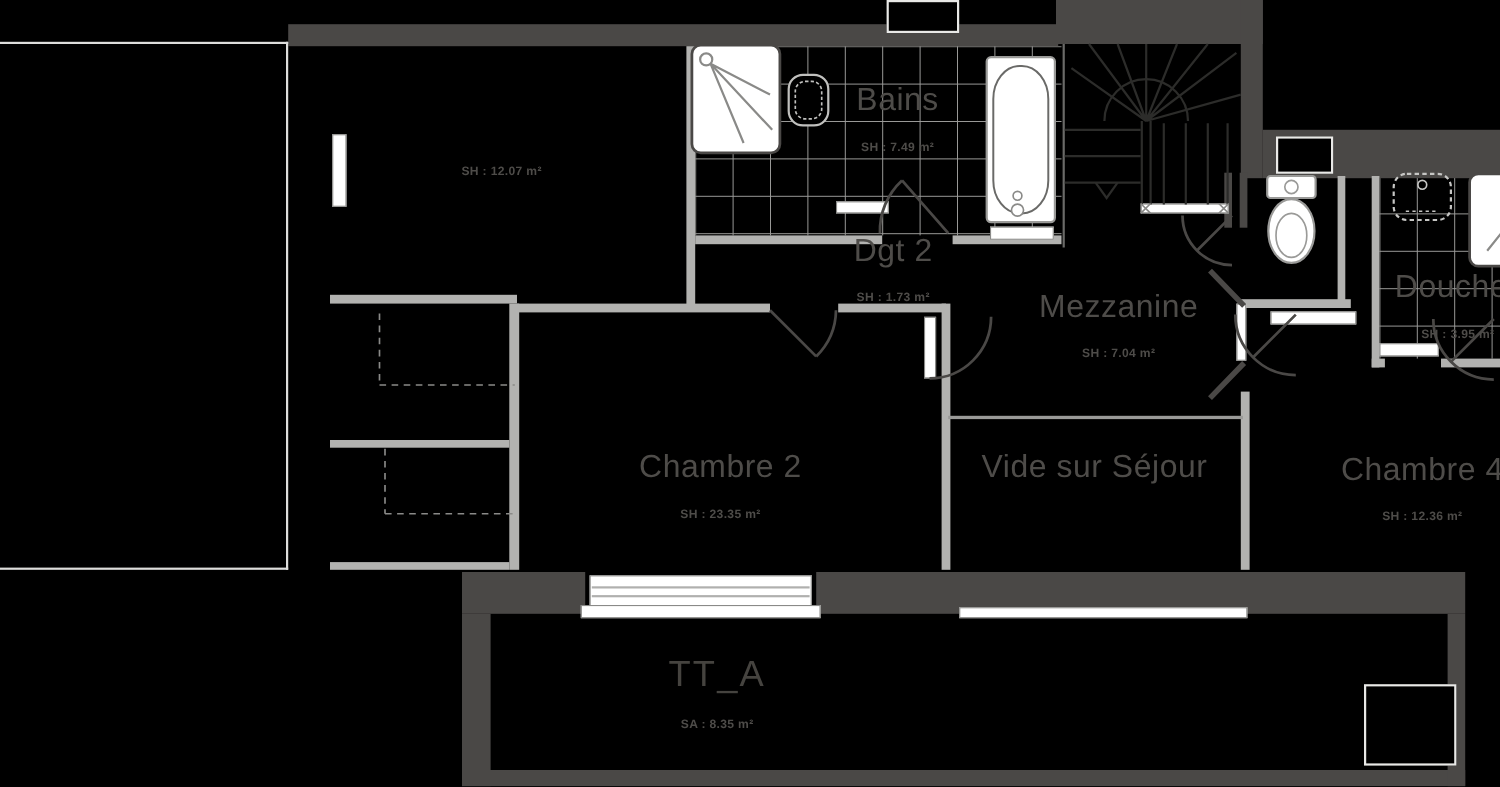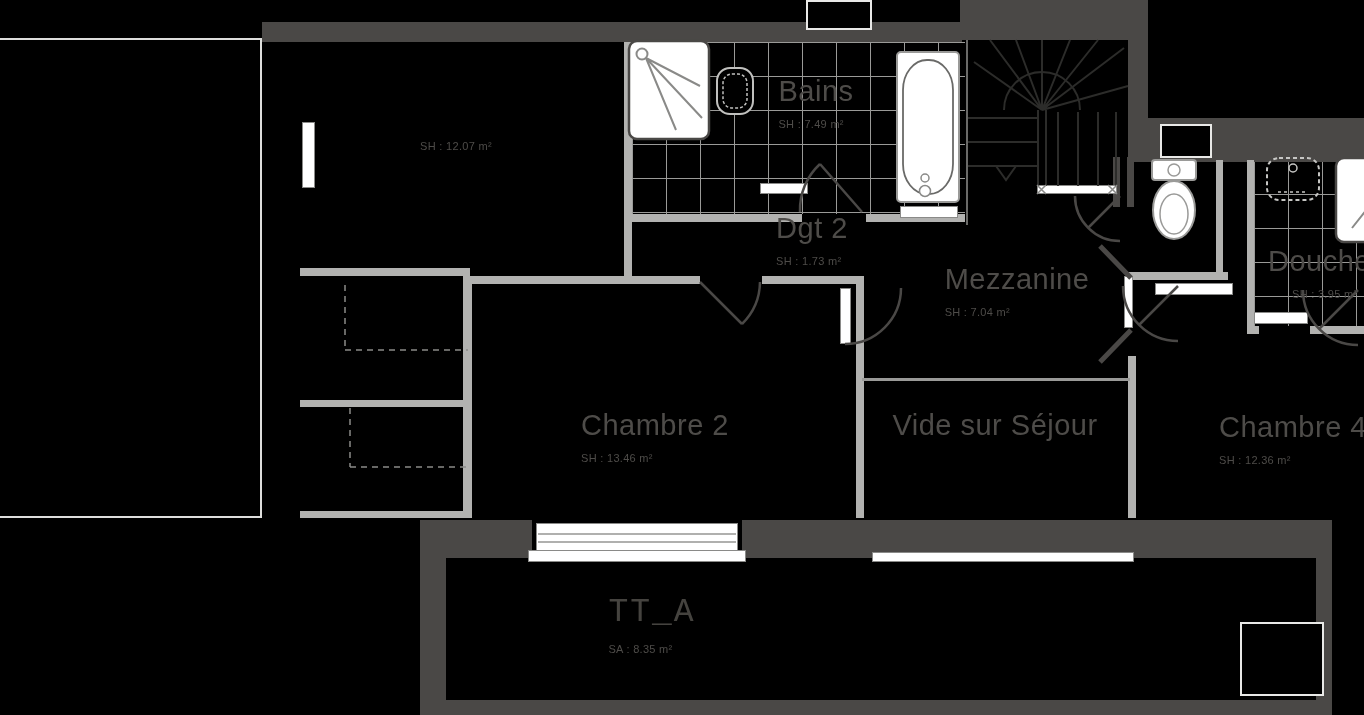--- a/index.html
+++ b/index.html
@@ -8,25 +8,25 @@
   .wall{position:absolute;background:#4a4846;}
   .pwall{position:absolute;background:#b2b2b0;}
   .thinline{position:absolute;background:#9a9a98;}
   .white{position:absolute;background:#ffffff;border:1px solid #8a8a88;box-sizing:border-box;}
   .outline-box{position:absolute;background:#000;border:2px solid #e9e9e7;box-sizing:border-box;}
   .outdoor{position:absolute;background:#000;border:2px solid #dededc;border-left:none;box-sizing:border-box;}
   .tiles{position:absolute;background-image:
       linear-gradient(#9a9a98 1px, transparent 1px),
       linear-gradient(90deg,#9a9a98 1px, transparent 1px);
       background-size:34px 34px;}
-  .room{position:absolute;text-align:left;transform:translateX(-50%);color:#4e4c49;white-space:nowrap;}
+  .room{position:absolute;text-align:center;transform:translateX(-50%);color:#4e4c49;white-space:nowrap;}
   .room.noctr{transform:none;text-align:left;}
   .room-name{font-size:29px;font-weight:400;letter-spacing:0.5px;line-height:1.05;}
-  .room-area{font-size:11px;font-weight:400;margin-top:12px;letter-spacing:0.3px;}
-  .tta .room-name{font-size:33px;letter-spacing:2px;color:#45433f;font-family:Liberation Mono, monospace;}
+  .room-area{font-size:11px;font-weight:700;margin-top:22px;letter-spacing:0.3px;}
+  .tta .room-name{font-size:33px;letter-spacing:2px;color:#45433f;}
   svg.overlay{position:absolute;left:0;top:0;pointer-events:none;}
 </style>
 </head>
 <body>
 
 <div id="plan">
 
   <div class="tiles" style="left:632px;top:42px;width:333px;height:172px;"></div>
   <div class="tiles" style="left:1254px;top:160px;width:110px;height:166px;"></div>
 
@@ -171,21 +171,21 @@
 
   <div class="room noctr" style="left:1268px;top:246px;">
     <div class="room-name">Douche</div>
     <div class="room-area" style="margin-left:24px;">SH : 3.95 m²</div>
   </div>
 
 
 
   <div class="room" style="left:655px;top:410px;">
     <div class="room-name">Chambre 2</div>
-    <div class="room-area">SH : 13.46 m²</div>
+    <div class="room-area">SH : 23.35 m²</div>
   </div>
 
   <div class="room" style="left:995px;top:410px;">
     <div class="room-name">Vide sur Séjour</div>
   </div>
 
   <div class="room" style="left:1293px;top:412px;">
     <div class="room-name">Chambre 4</div>
     <div class="room-area">SH : 12.36 m²</div>
   </div>

